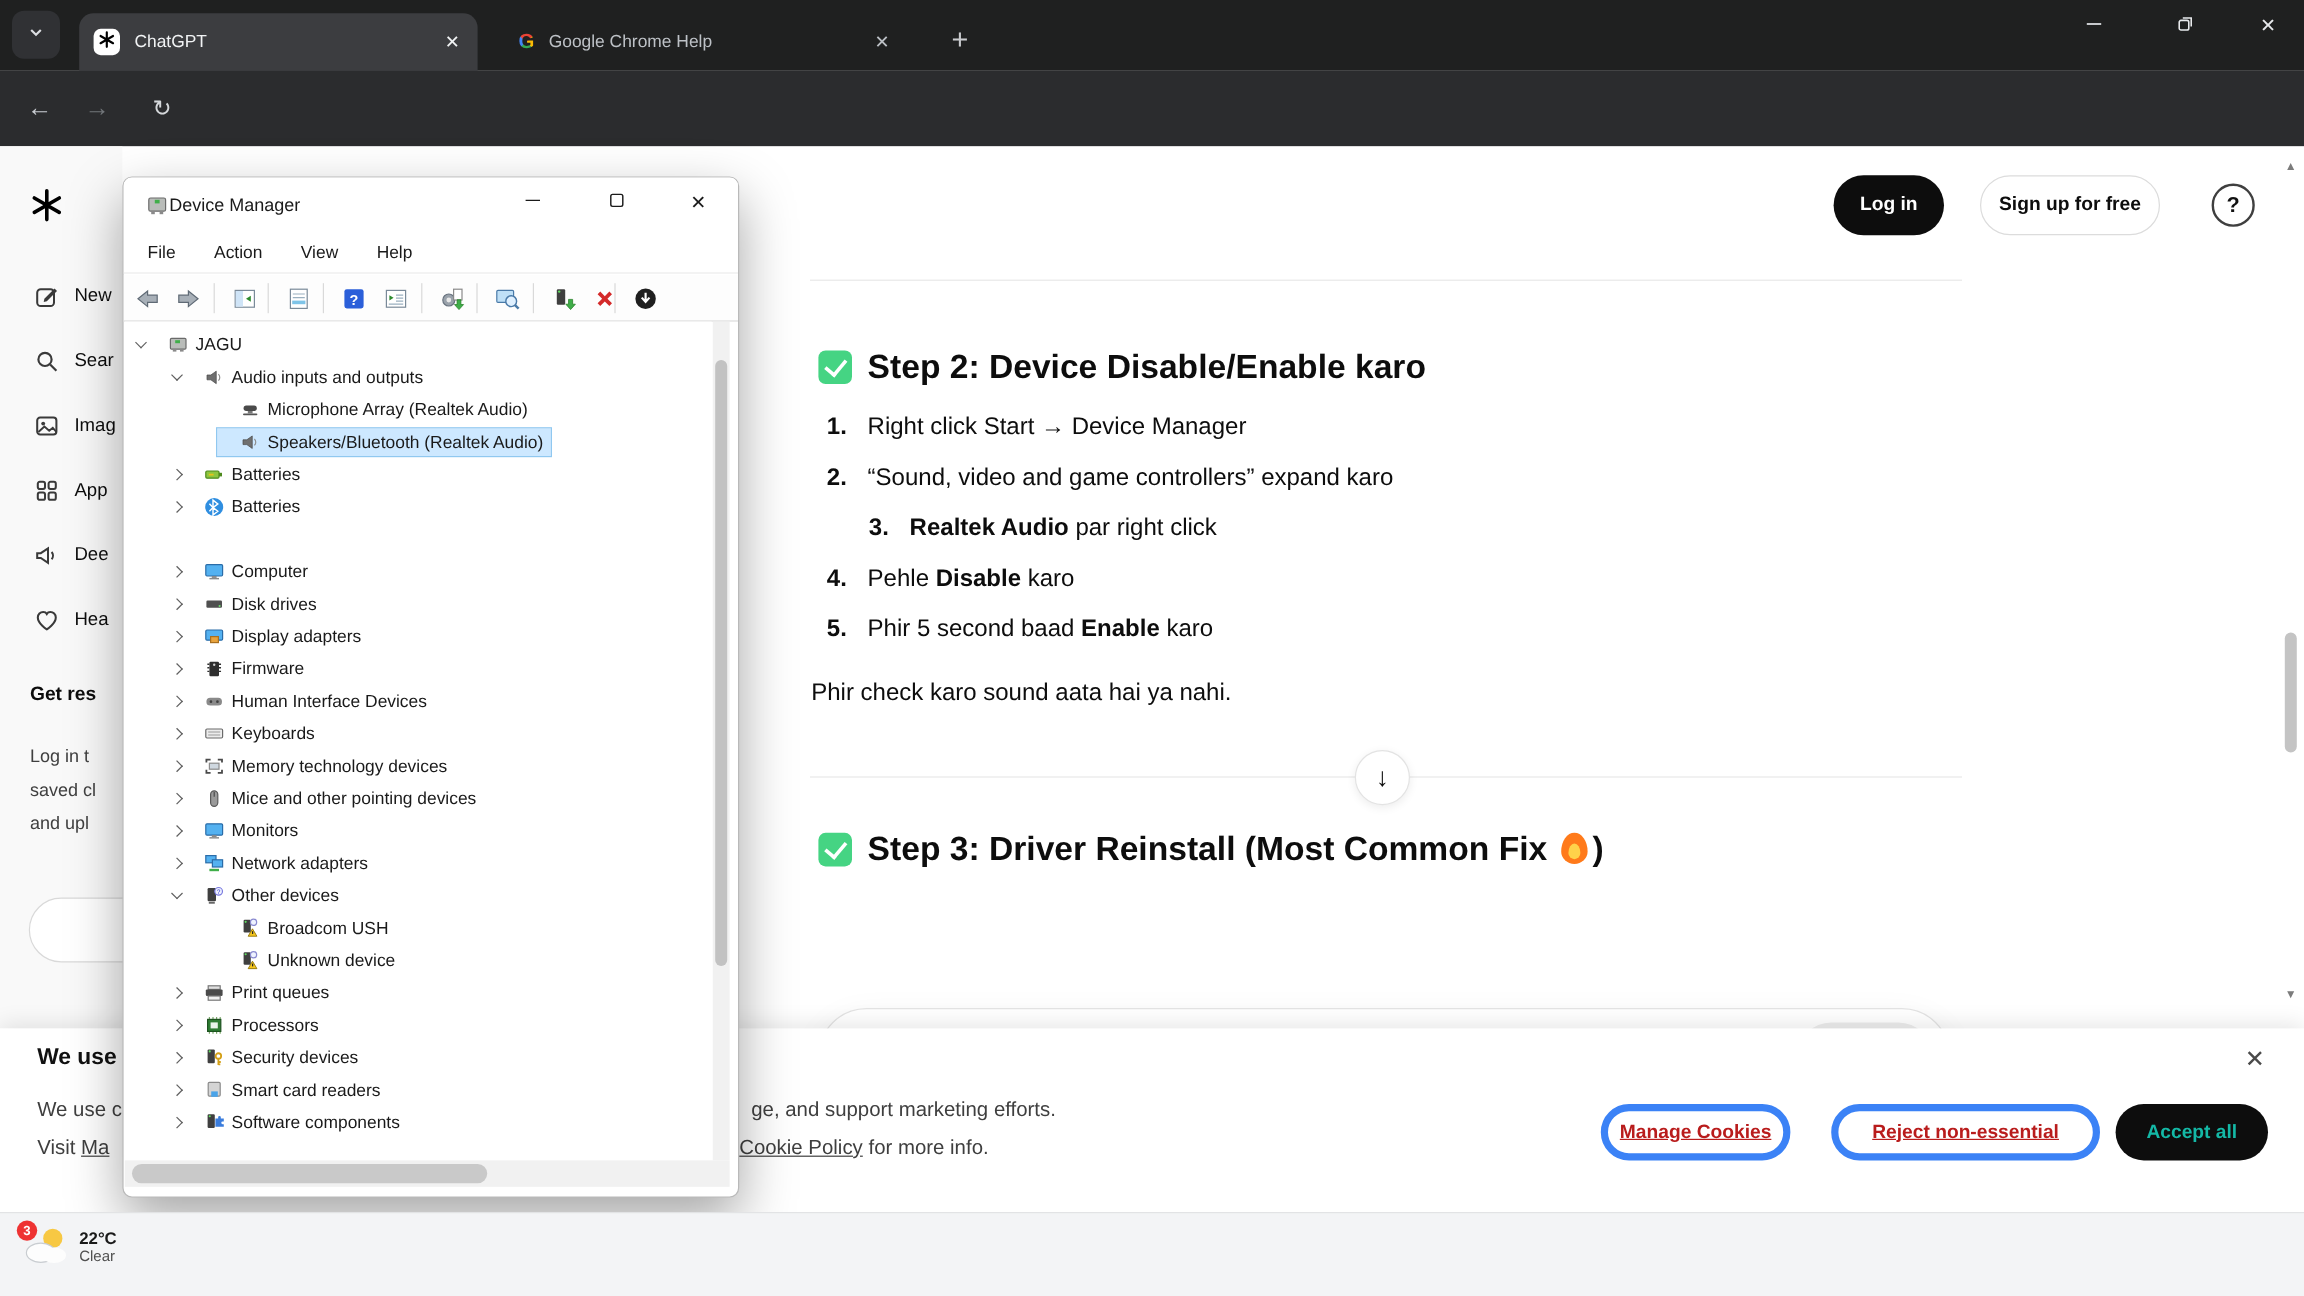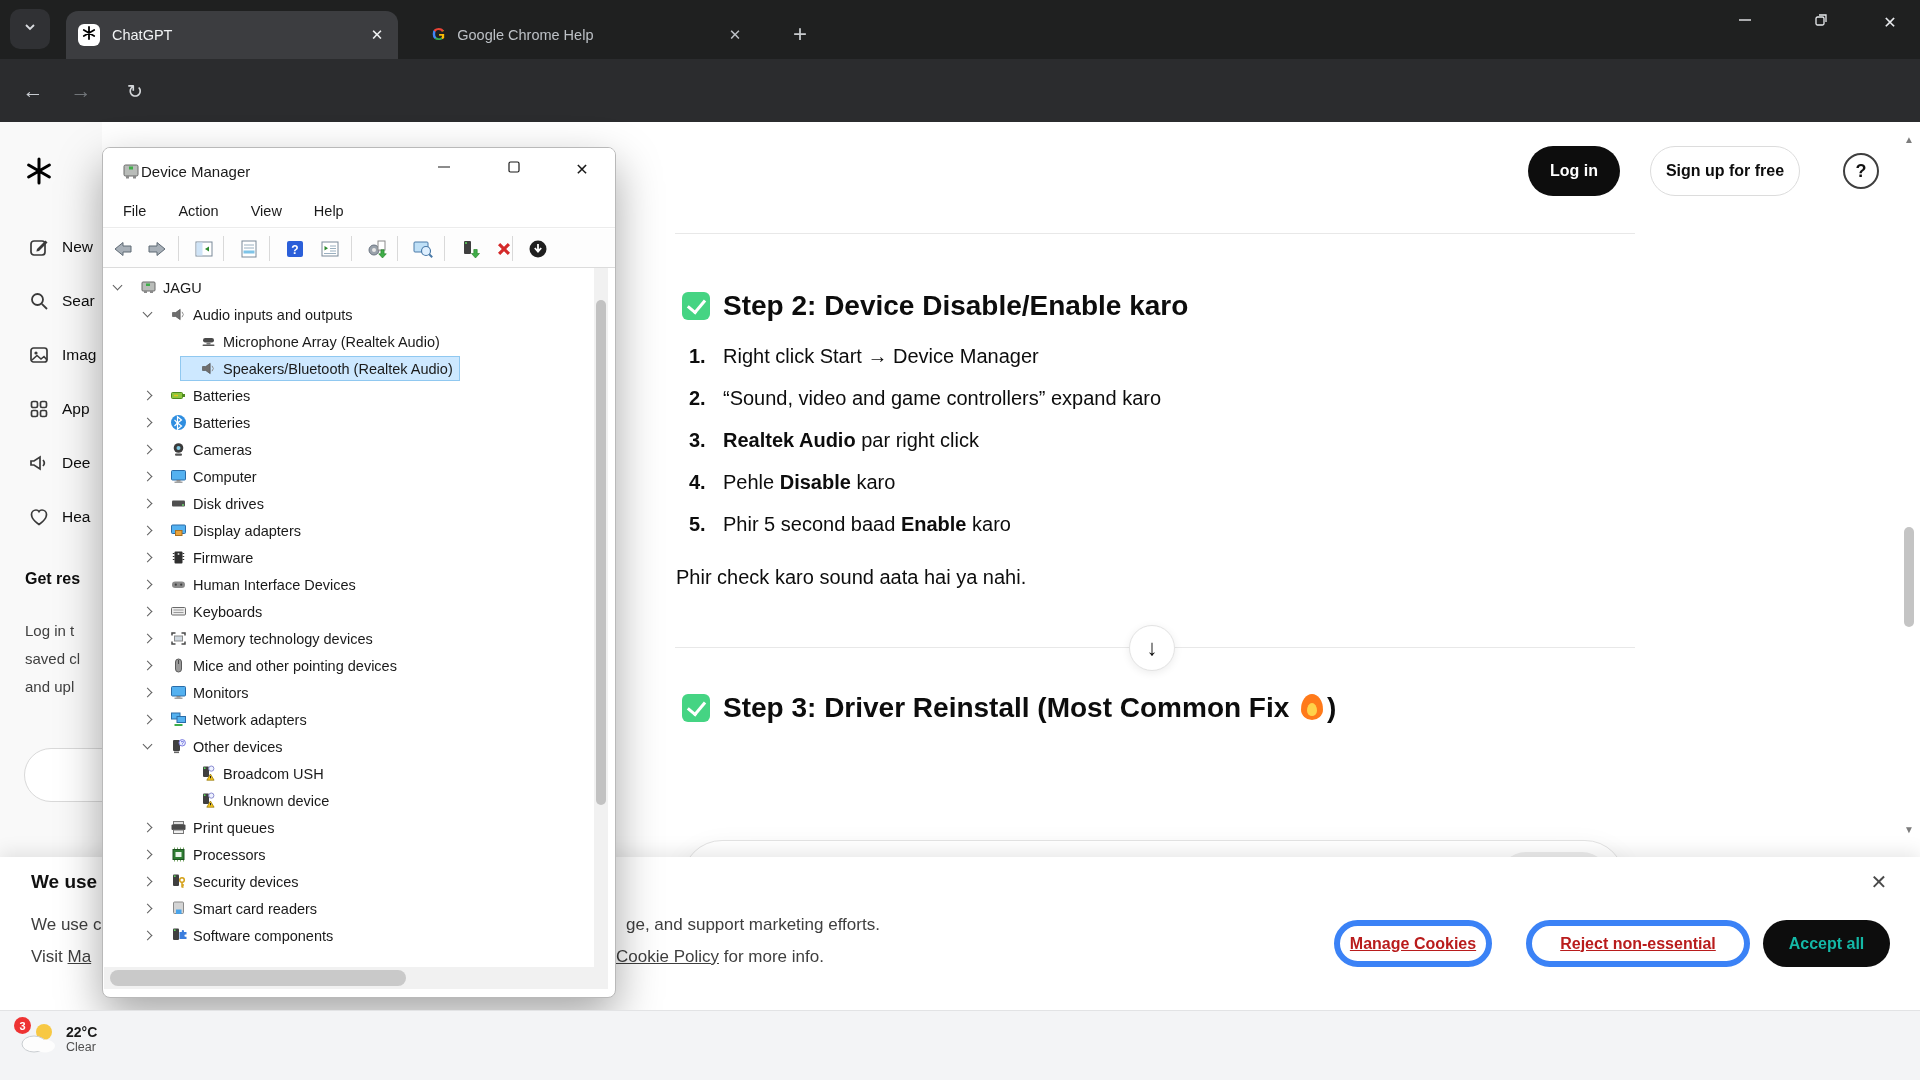--- a/index.html
+++ b/index.html
@@ -258,21 +258,21 @@
     <div id="help-btn">?</div>
 
     <div class="divider" style="top:111px"></div>
 
     <div class="check-badge" style="left:682px;top:170px"></div>
     <div class="step-h" style="top:168px">Step 2: Device Disable/Enable karo</div>
 
     <div id="steps">
         <div class="li" style="top: 223px;"><span class="num">1.</span><span>Right click Start → Device Manager</span></div>
         <div class="li" style="top: 265px;"><span class="num">2.</span><span>“Sound, video and game controllers” expand karo</span></div>
-        <div class="li" style="top: 307px;"><span class="num">3.</span><span class="b">Realtek Audio</span><span> par right click</span></div>
+        <div class="li" style="top: 307px; margin-left: 35px;"><span class="num">3.</span><span class="b">Realtek Audio</span><span> par right click</span></div>
         <div class="li" style="top: 349px;"><span class="num">4.</span><span>Pehle </span><span class="b">Disable</span><span> karo</span></div>
         <div class="li" style="top: 391px;"><span class="num">5.</span><span>Phir 5 second baad </span><span class="b">Enable</span><span> karo</span></div>
       </div>
 
     <div id="note-p" style="top:444px">Phir check karo sound aata hai ya nahi.</div>
 
     <div class="divider" style="top:525px"></div>
     <div id="scroll-down-btn" style="top:503px">↓</div>
 
     <div class="check-badge" style="left:682px;top:572px"></div>
@@ -476,31 +476,20 @@
         <div class="trow" style="top: 141px;">
           <span class="chev closed" style="margin-left:40px"></span>
           <span class="ti" style="margin-left:19px">
             <svg width="17" height="17" viewBox="0 0 17 17" xmlns="http://www.w3.org/2000/svg">
               <circle cx="8.5" cy="8.5" r="7.5" fill="#2f8ee0"></circle>
               <path d="M7.5 2.8l4 3.2-4 3 4 3-4 3.2V2.8z" fill="none" stroke="#fff" stroke-width="1.2"></path>
               <path d="M4.5 5.8l3 3.2-3 3" fill="none" stroke="#fff" stroke-width="1.2"></path>
             </svg>
           </span>
           <span class="lab">Batteries</span>
-        </div>
-        <div class="trow" style="top: 168px;">
-          <span class="chev closed" style="margin-left:40px"></span>
-          <span class="ti" style="margin-left:19px">
-            <svg width="17" height="17" viewBox="0 0 17 17" xmlns="http://www.w3.org/2000/svg">
-              <circle cx="8.5" cy="7" r="4.8" fill="#3a3a3a"></circle>
-              <circle cx="8.5" cy="7" r="2" fill="#7ec8e3"></circle>
-              <rect x="5" y="12.5" width="7" height="2.2" rx="1" fill="#555"></rect>
-            </svg>
-          </span>
-          <span class="lab">Cameras</span>
         </div>
         <div class="trow" style="top: 195px;">
           <span class="chev closed" style="margin-left:40px"></span>
           <span class="ti" style="margin-left:19px">
             <svg width="17" height="17" viewBox="0 0 17 17" xmlns="http://www.w3.org/2000/svg">
               <rect x="1.5" y="2.5" width="14" height="9.5" rx="1" fill="#54b1f0" stroke="#2a6ca8"></rect>
               <rect x="6.5" y="12" width="4" height="1.6" fill="#8a8a8a"></rect>
               <rect x="4.5" y="13.6" width="8" height="1.2" fill="#8a8a8a"></rect>
             </svg>
           </span>

